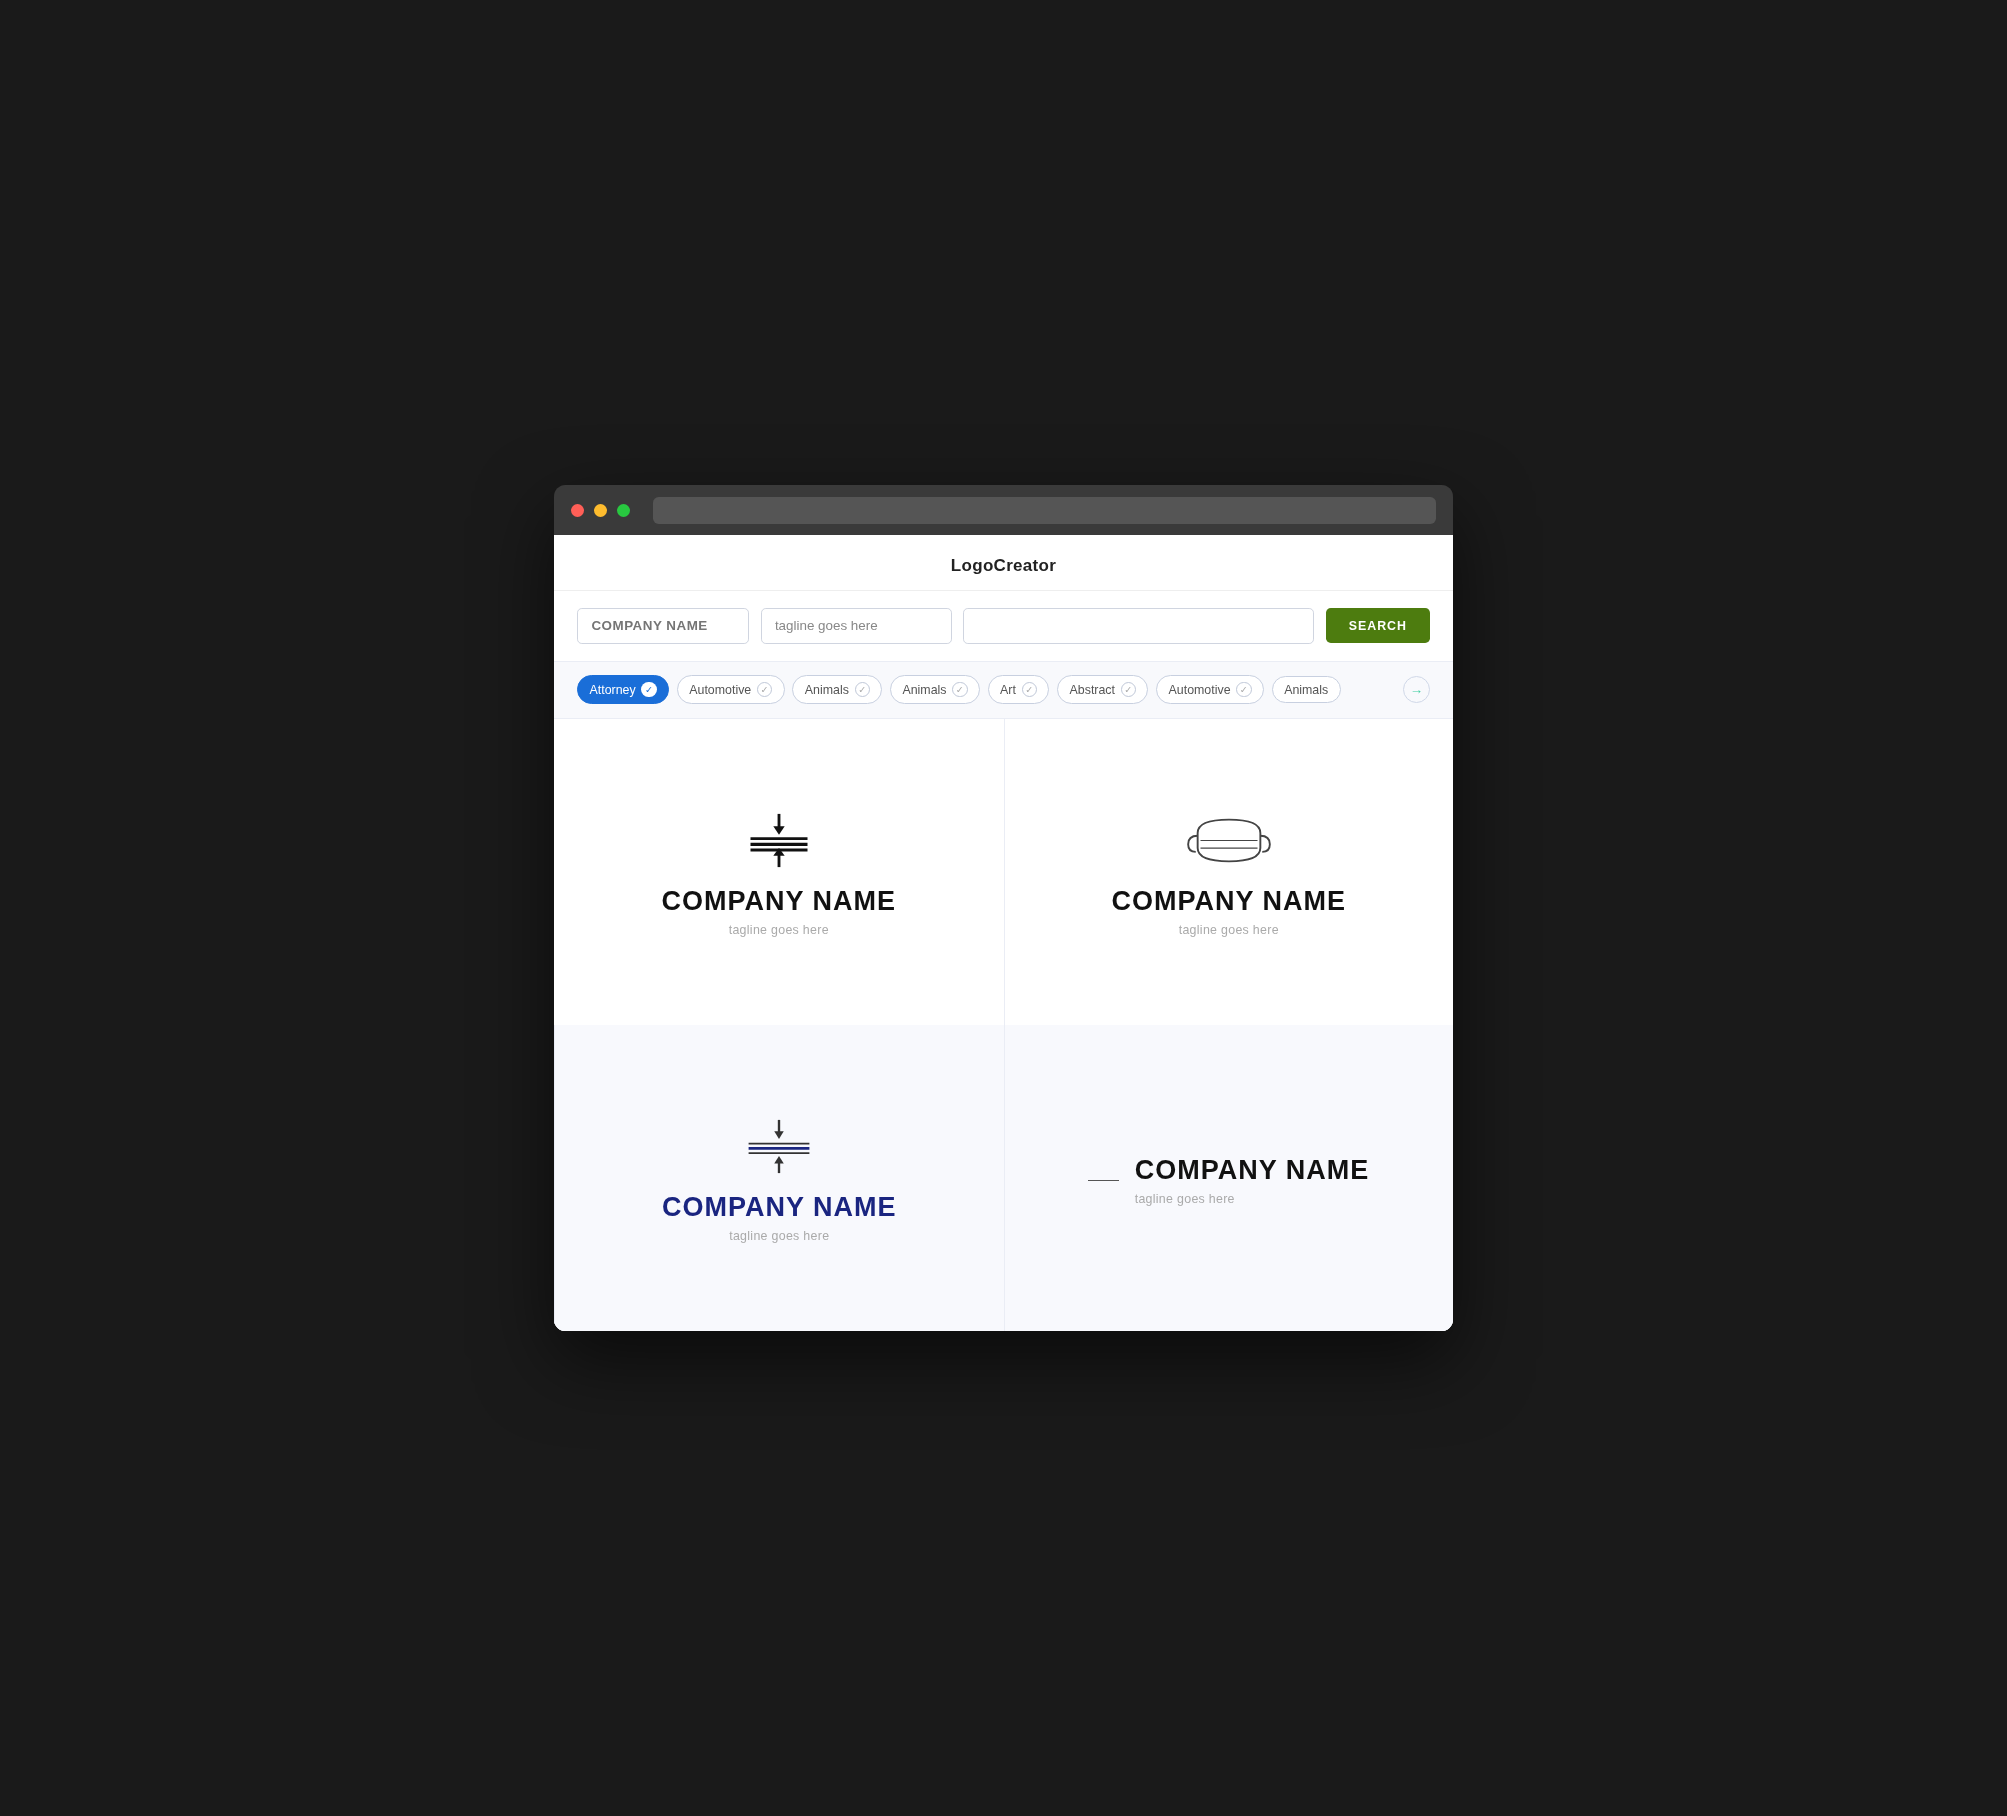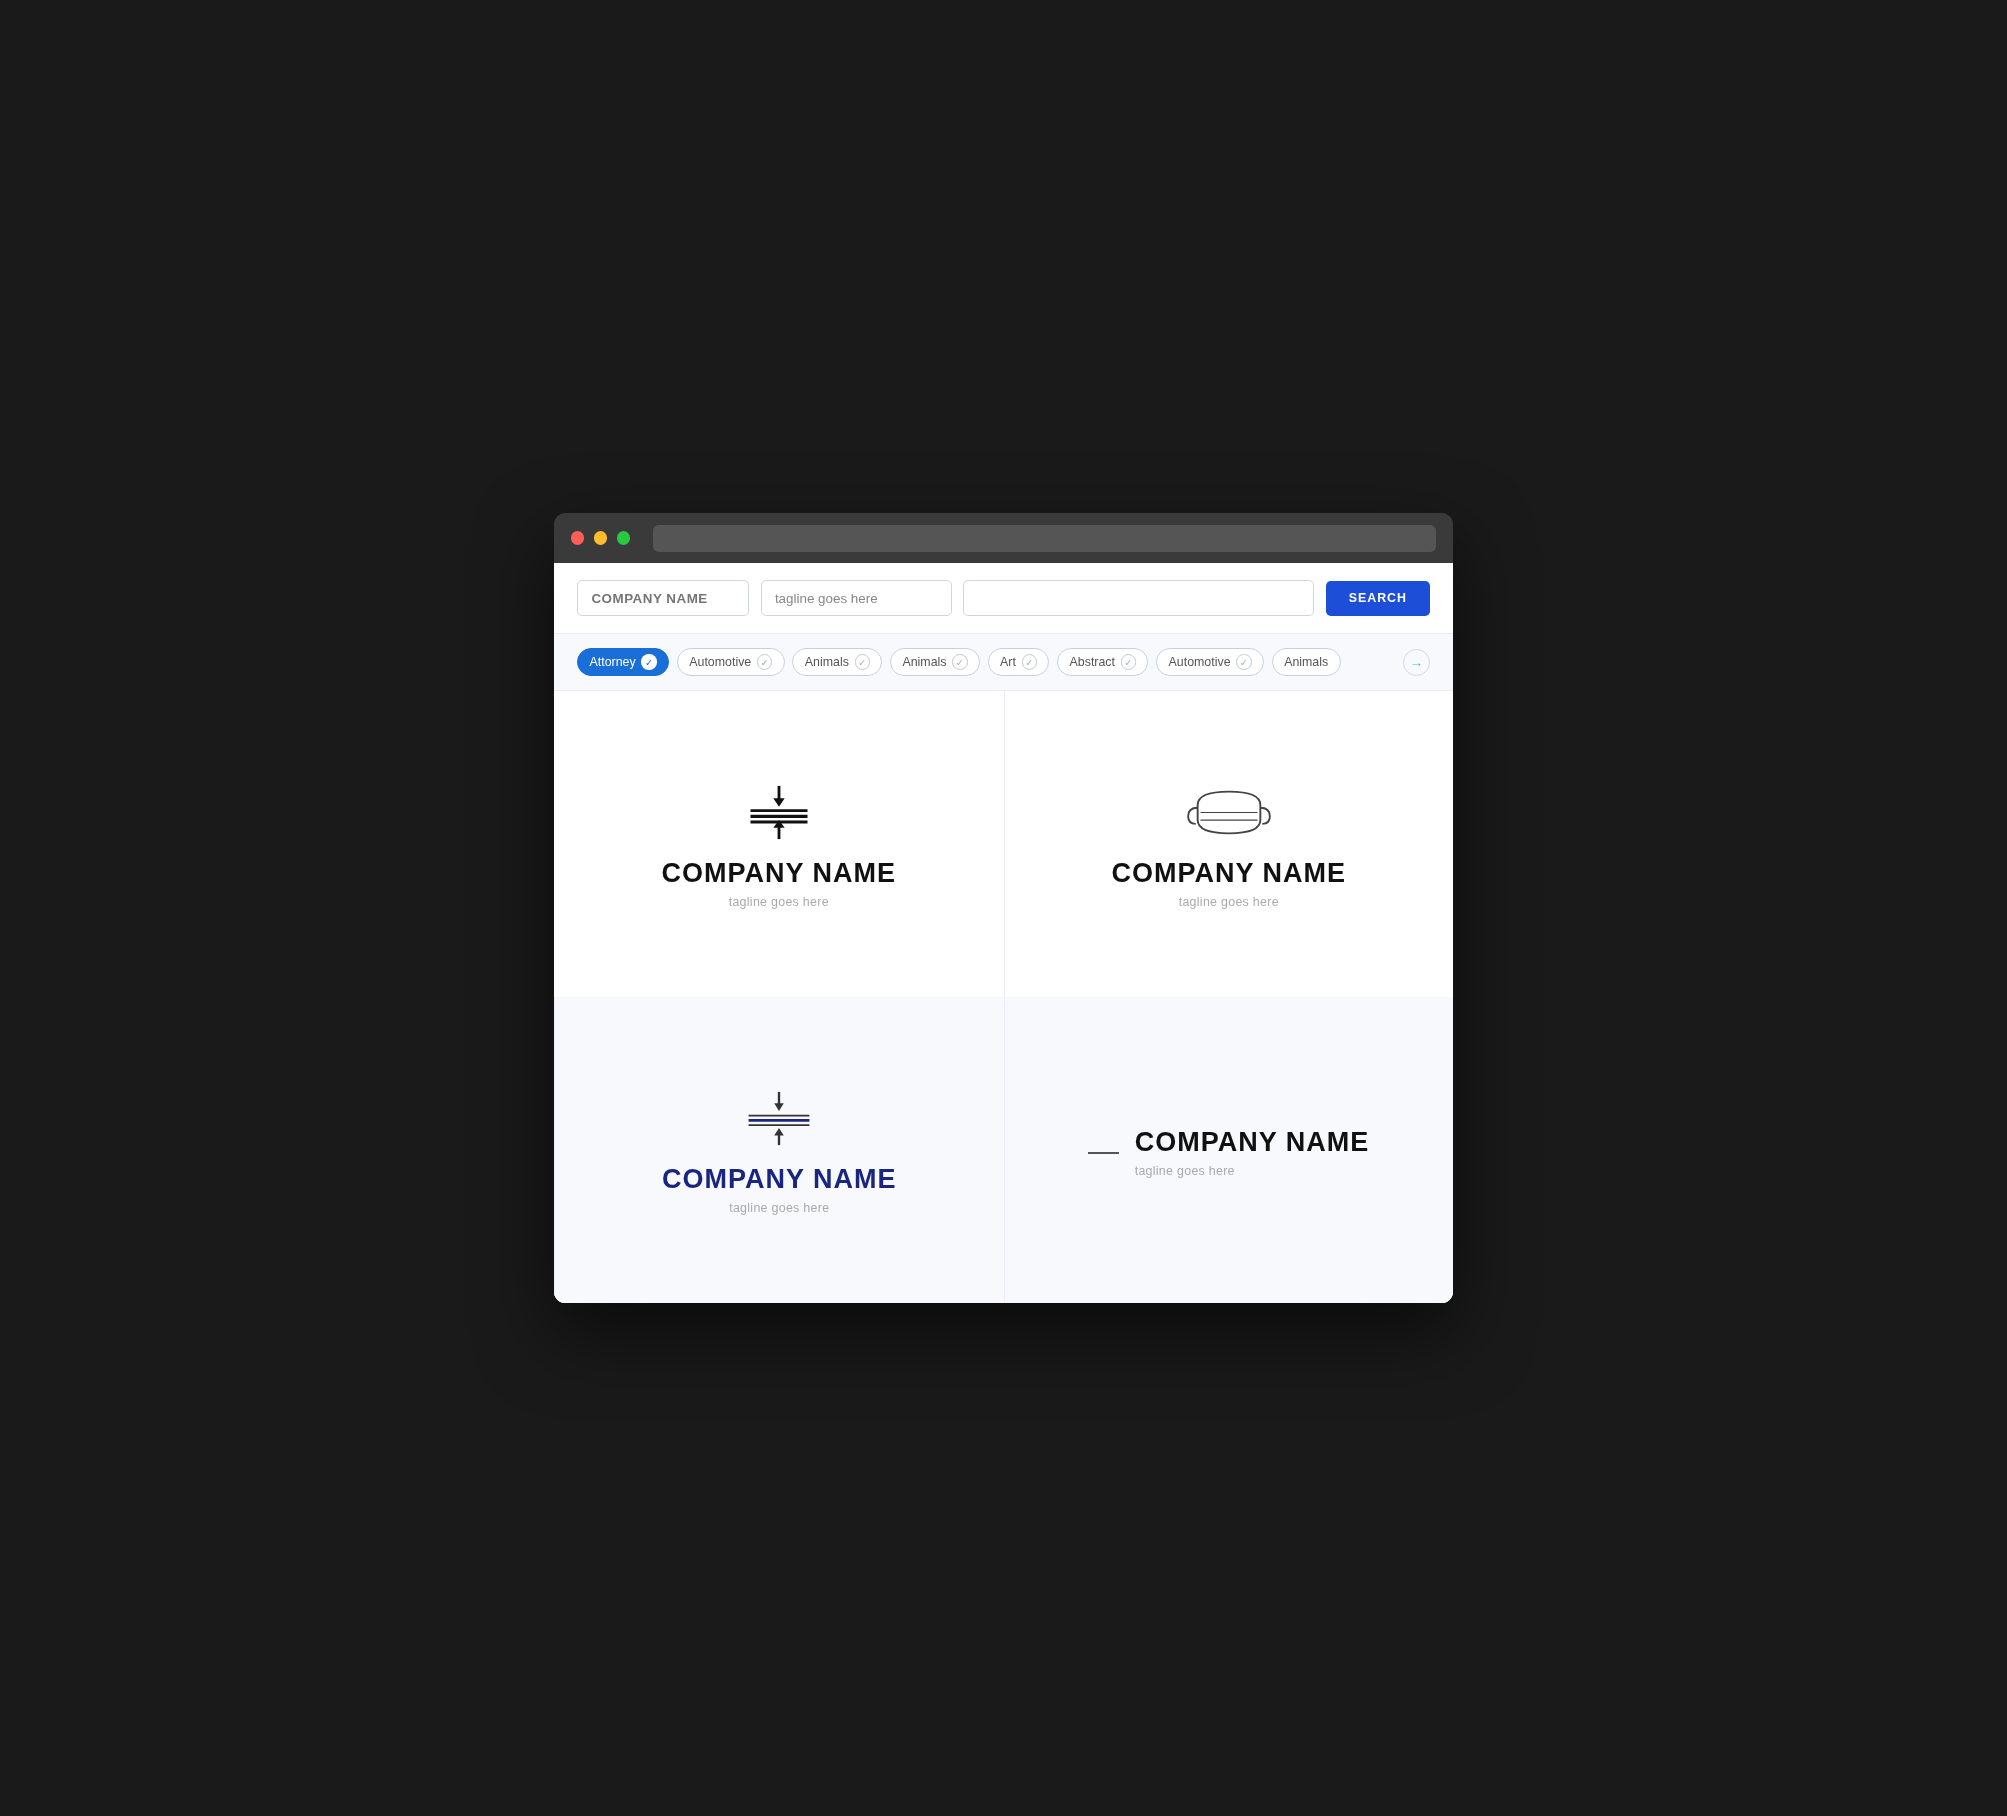--- a/index.html
+++ b/index.html
@@ -88,21 +88,21 @@
     .search-input.tagline {
       width: 191px;
       color: #888;
     }
 
     .search-input.extra {
       flex: 1;
     }
 
     .search-btn {
-      background: #1d4ed8;
+      background: #4d7c0f;
       color: white;
       border: none;
       border-radius: 4.8px;
       padding: 10.5px 23px;
       font-size: 12.4px;
       font-weight: 700;
       letter-spacing: 1px;
       cursor: pointer;
     }
 
@@ -242,20 +242,21 @@
 
   <div class="title-bar">
     <div class="traffic-light red"></div>
     <div class="traffic-light yellow"></div>
     <div class="traffic-light green"></div>
     <div class="url-bar"></div>
   </div>
 
   <div class="app-content">
 
+    <div class="app-header">LogoCreator</div>
 
     <div class="search-bar">
       <input class="search-input company" type="text" placeholder="COMPANY NAME" style="">
       <input class="search-input tagline" type="text" value="tagline goes here" placeholder="tagline goes here" style="">
       <input class="search-input extra" type="text" style="">
       <button class="search-btn">SEARCH</button>
     </div>
 
     <div class="filters">
       <div class="filter-chip active">

